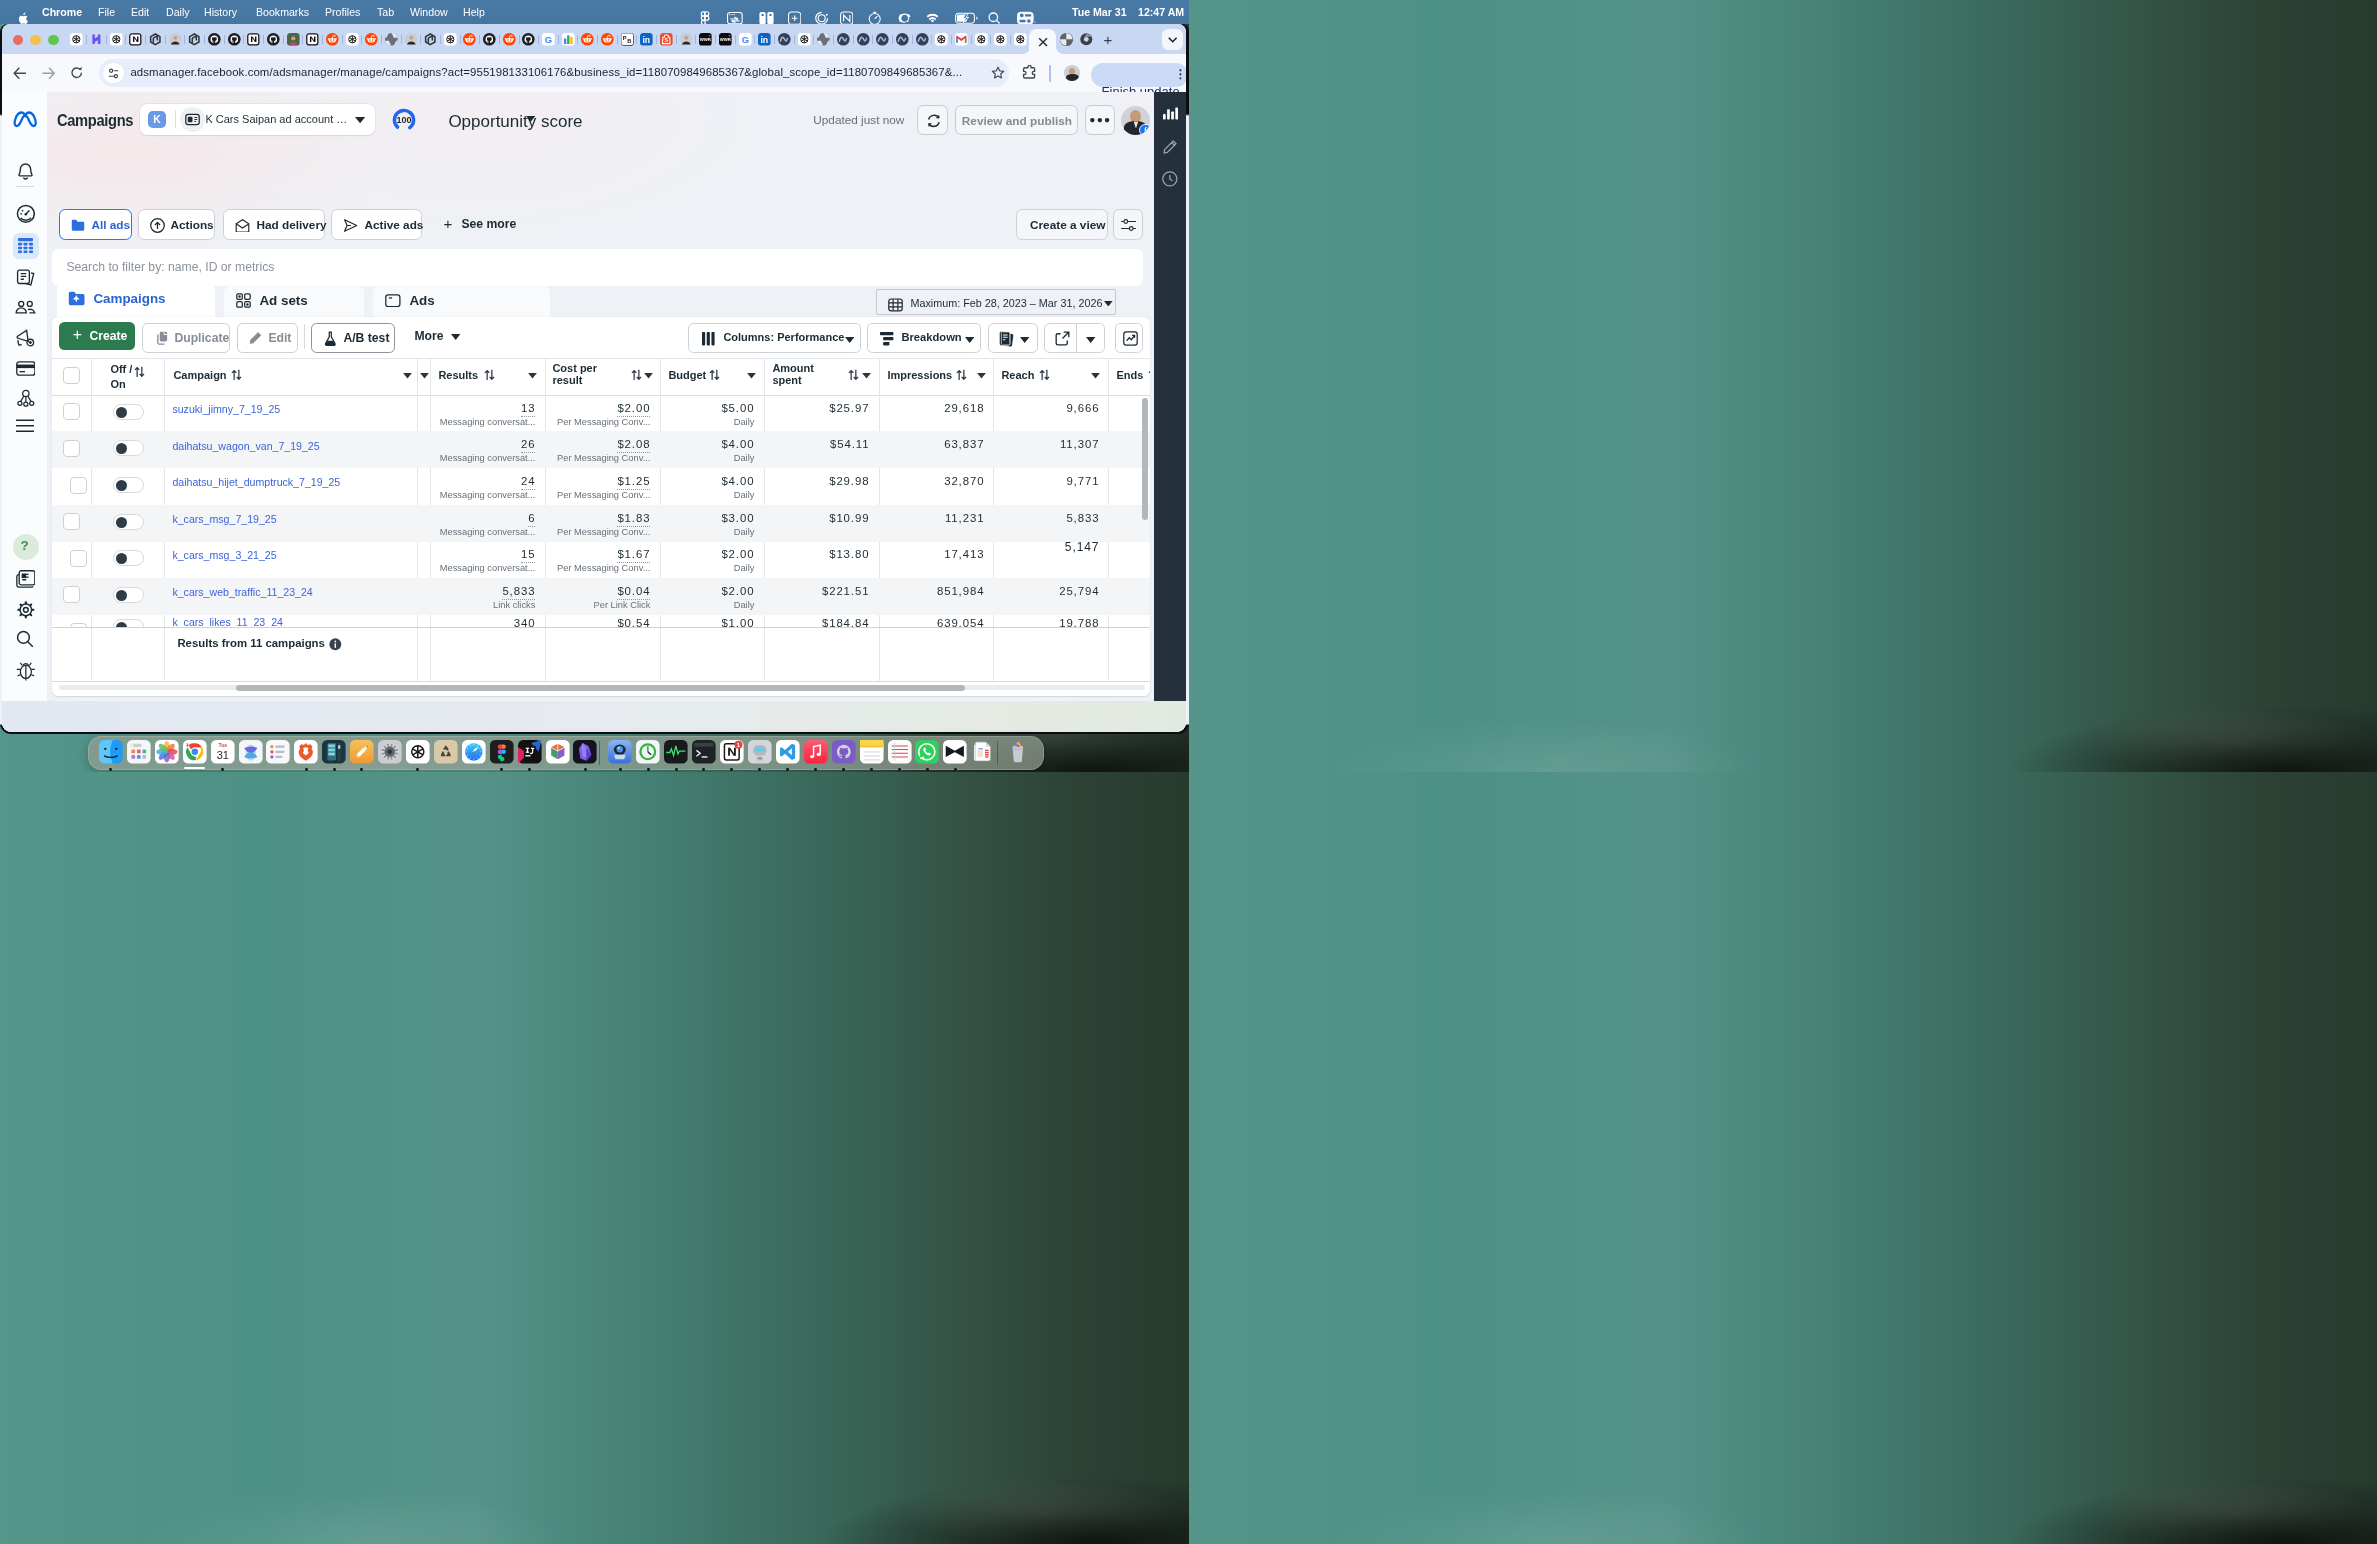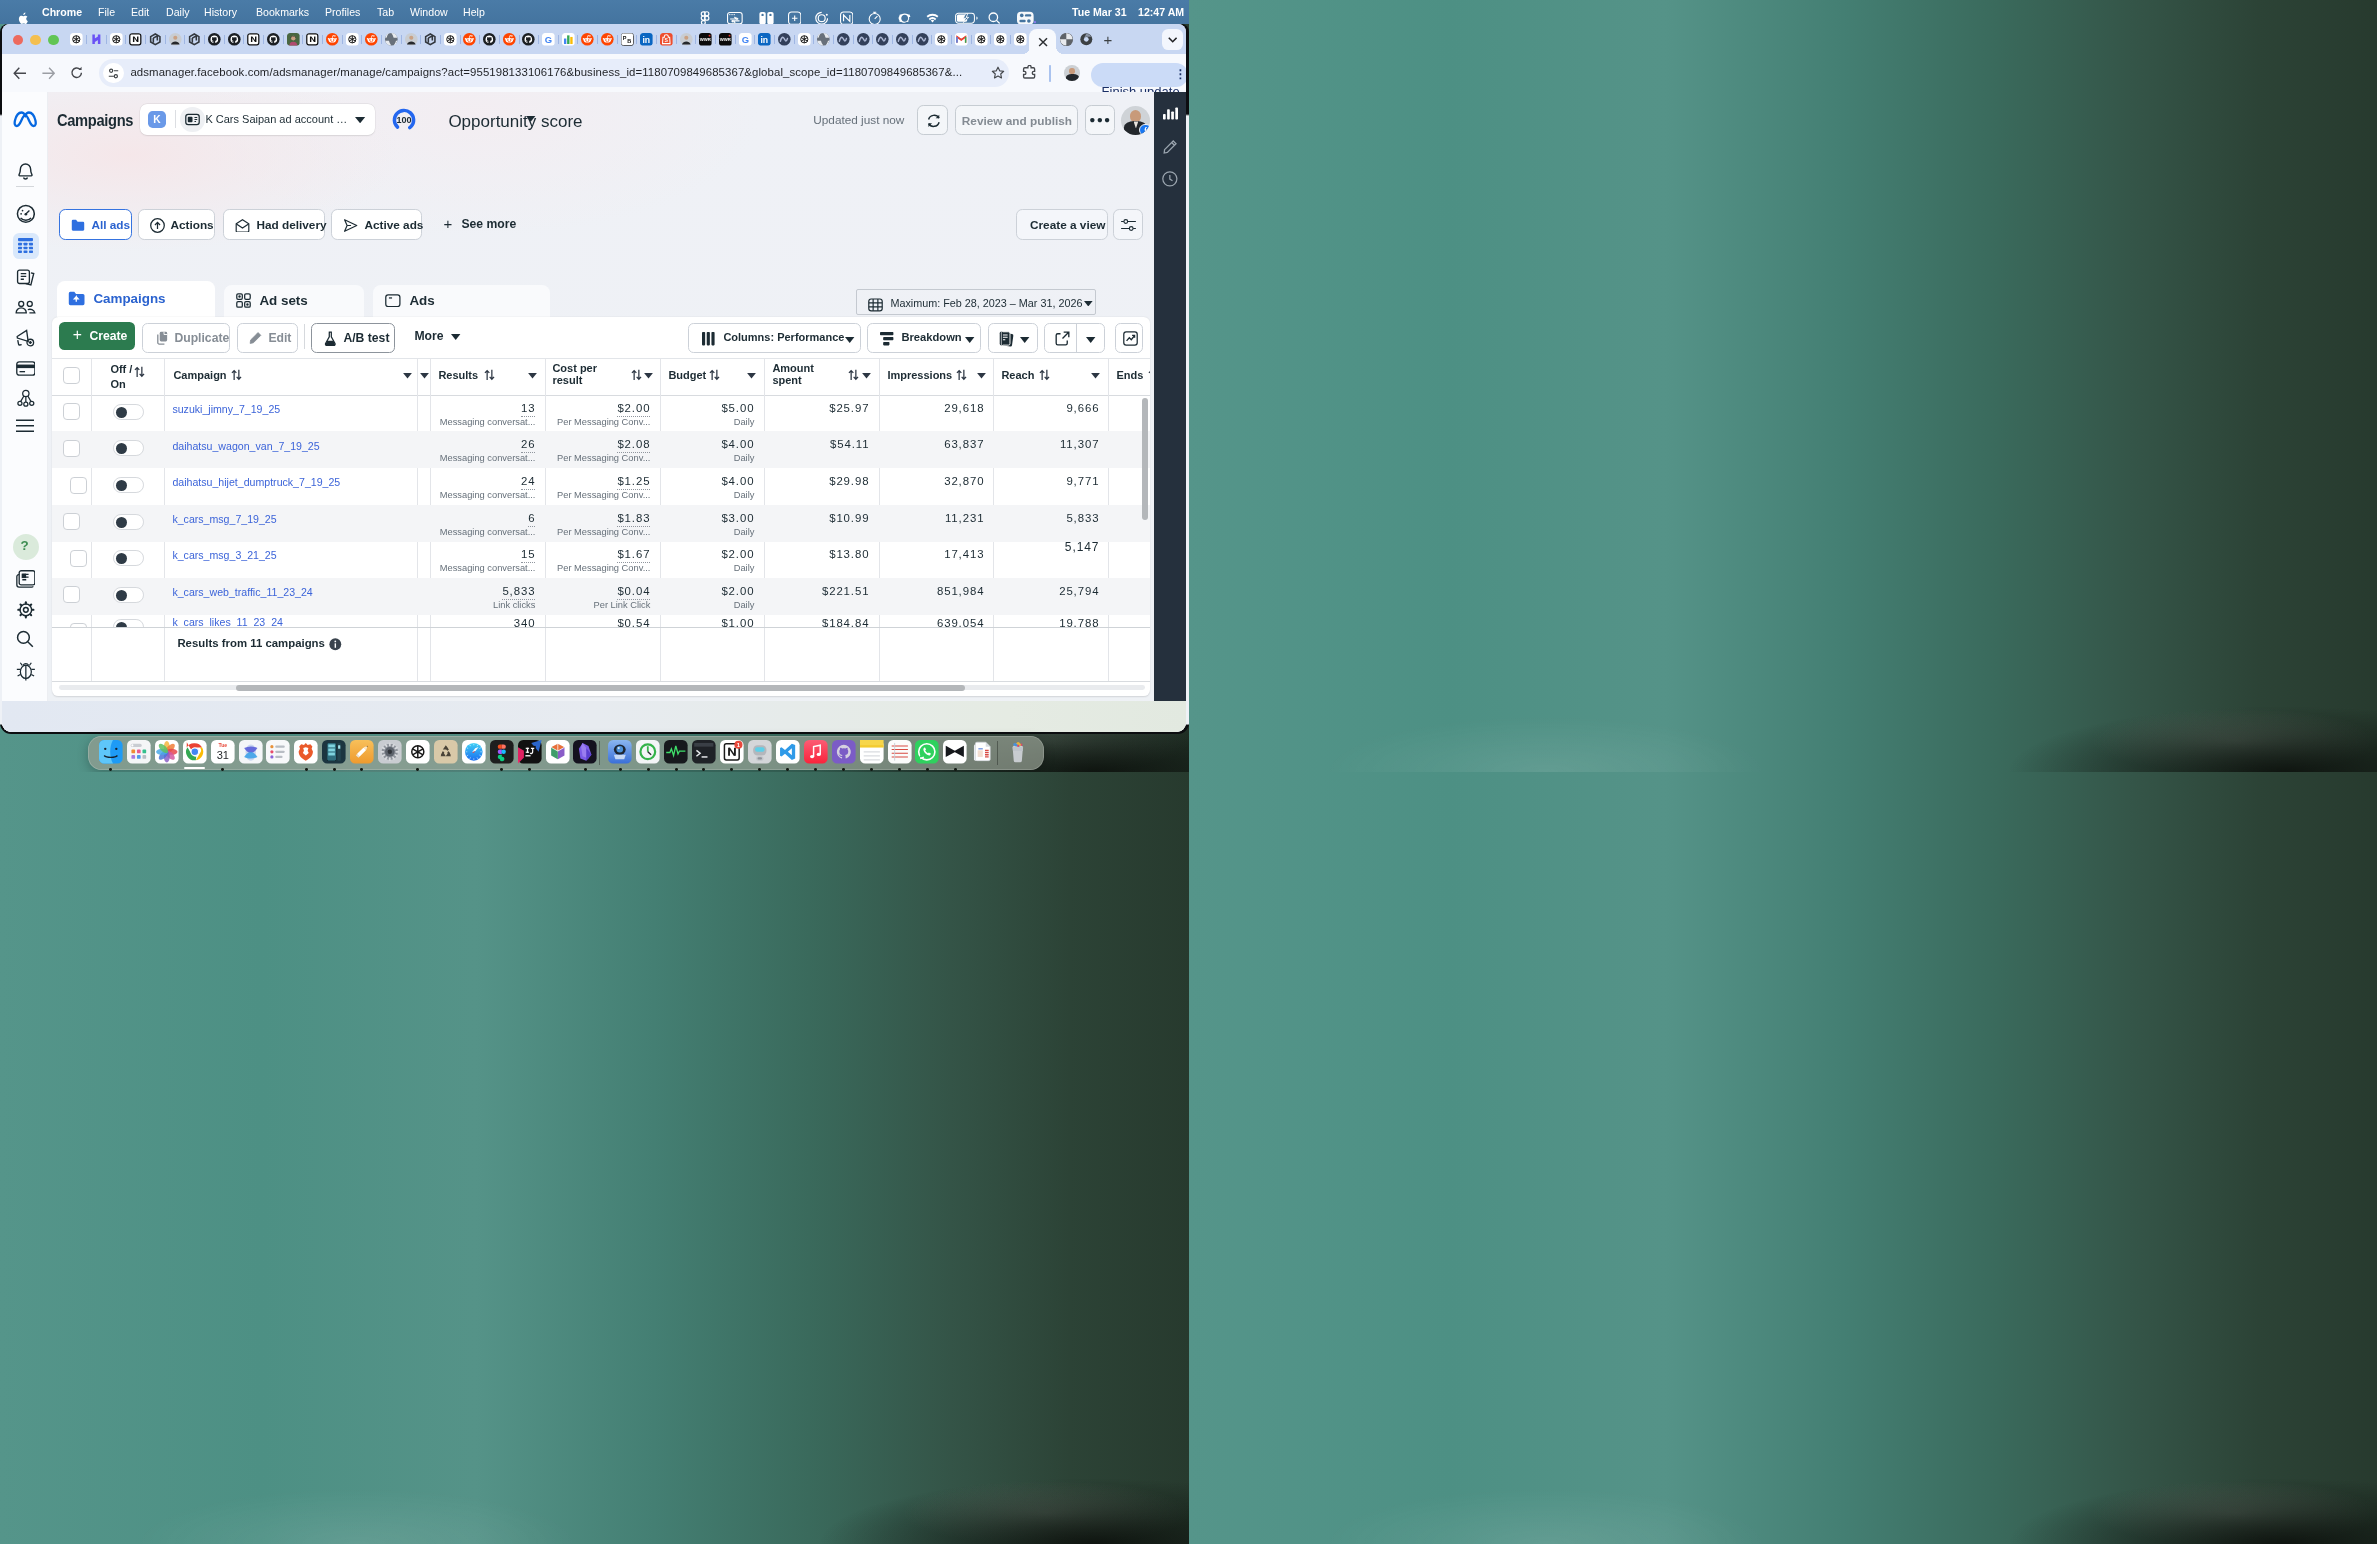--- a/index.html
+++ b/index.html
@@ -36,21 +36,21 @@
 #rail{position:absolute;left:0;top:0;width:46px;height:640px;background:#fbfcfe;border-right:0.8px solid #eceef2;}
 
 #darkstrip{position:absolute;left:1152px;top:0;width:32px;height:609px;background:#25303d;}
 #banner{position:absolute;left:50px;top:62px;width:1093px;height:44px;border-radius:6.3px;background:#ccd1d8;}
 .hbtn{position:absolute;border:0.8px solid #c6ccd2;border-radius:6.3px;background:rgba(255,255,255,.35);}
 .fbtn{position:absolute;height:31px;border:0.8px solid #ccd1d8;border-radius:6.3px;background:#fff;}
 .fbtn span{white-space:nowrap;font-size:11.8px !important;}
 #searchbar{position:absolute;left:50px;top:157px;width:1091px;height:37px;border-radius:6.3px;background:#fff;}
 #tab-campaigns{position:absolute;left:55px;top:189px;width:158px;height:36px;background:#fff;border-radius:7.9px 7.9px 0 0;}
 .tab2{position:absolute;top:193px;height:33px;background:rgba(250,251,253,.9);border-radius:7.9px 7.9px 0 0;}
-#datebtn{position:absolute;left:854px;top:197px;width:240px;height:26px;border:0.8px solid #c4c9d0;border-radius:2px;}
+#datebtn{position:absolute;left:874px;top:197px;width:240px;height:26px;border:0.8px solid #c4c9d0;border-radius:2px;}
 
 #card{position:absolute;left:50px;top:225px;width:1098px;height:379px;background:#fff;border-radius:6.3px;box-shadow:0 0.8px 1.6px rgba(0,0,0,.12);}
 .tbtn{position:absolute;top:5.9px;height:30px;border:0.8px solid #ccd1d8;border-radius:5.5px;background:#fff;}
 
 #dock{position:absolute;left:88px;top:736px;width:956px;height:34px;border-radius:13.4px;background:rgba(148,158,146,.72);box-shadow:inset 0 0 0 0.8px rgba(255,255,255,.22), 0 3.1px 11px rgba(0,0,0,.25);}
 .dicon{position:absolute;top:4.3px;width:23.6px;height:23.6px;border-radius:5.5px;}
 .dicon svg{width:23.6px;height:23.6px;}
 </style></head>
 <body>
 <div id="menubar">
@@ -726,20 +726,23 @@
       </div>
     <div class="fbtn" style="left:1111px;top:117px;width:30px;background:#f4f6fa">
       <svg style="position:absolute;left:7px;top:7.9px" width="15" height="14" viewBox="0 0 19 18">
           <g stroke="#1c2b33" stroke-width="1.5" fill="none">
             <path d="M0 4.5h3.5M8.5 4.5H19M0 13.5h10.5M15.5 13.5H19"></path>
             <circle cx="6" cy="4.5" r="2.4"></circle>
             <circle cx="13" cy="13.5" r="2.4"></circle>
           </g>
         </svg>
     </div>
+    <div id="searchbar">
+        <span style="position:absolute;left:14px;top:11px;font-size:12.2px;color:#8b939c">Search to filter by: name, ID or metrics</span>
+      </div>
     <div id="tab-campaigns">
       <svg style="position:absolute;left:11px;top:9.4px" width="16.5" height="15" viewBox="0 0 21 19">
           <path d="M1 3A2 2 0 013 1h5l2.2 2.8H19a2 2 0 012 2V16a2 2 0 01-2 2H3a2 2 0 01-2-2z" fill="#2e6fe0"></path>
           <path d="M10.5 13.5V7.2L8 10h5l-2.5-2.8" fill="none" stroke="#fff" stroke-width="1.6"></path>
           <path d="M10.5 7.5l2.3 2.7h-4.6z" fill="#fff"></path>
         </svg>
       <span style="position:absolute;left:36px;top:9.4px;font-size:13.4px;font-weight:700;color:#2b63cf">Campaigns</span>
     </div>
     <div class="tab2" style="left:222px;width:140px">
       <svg style="position:absolute;left:11.8px;top:7.9px" width="15" height="15" viewBox="0 0 19 19">

